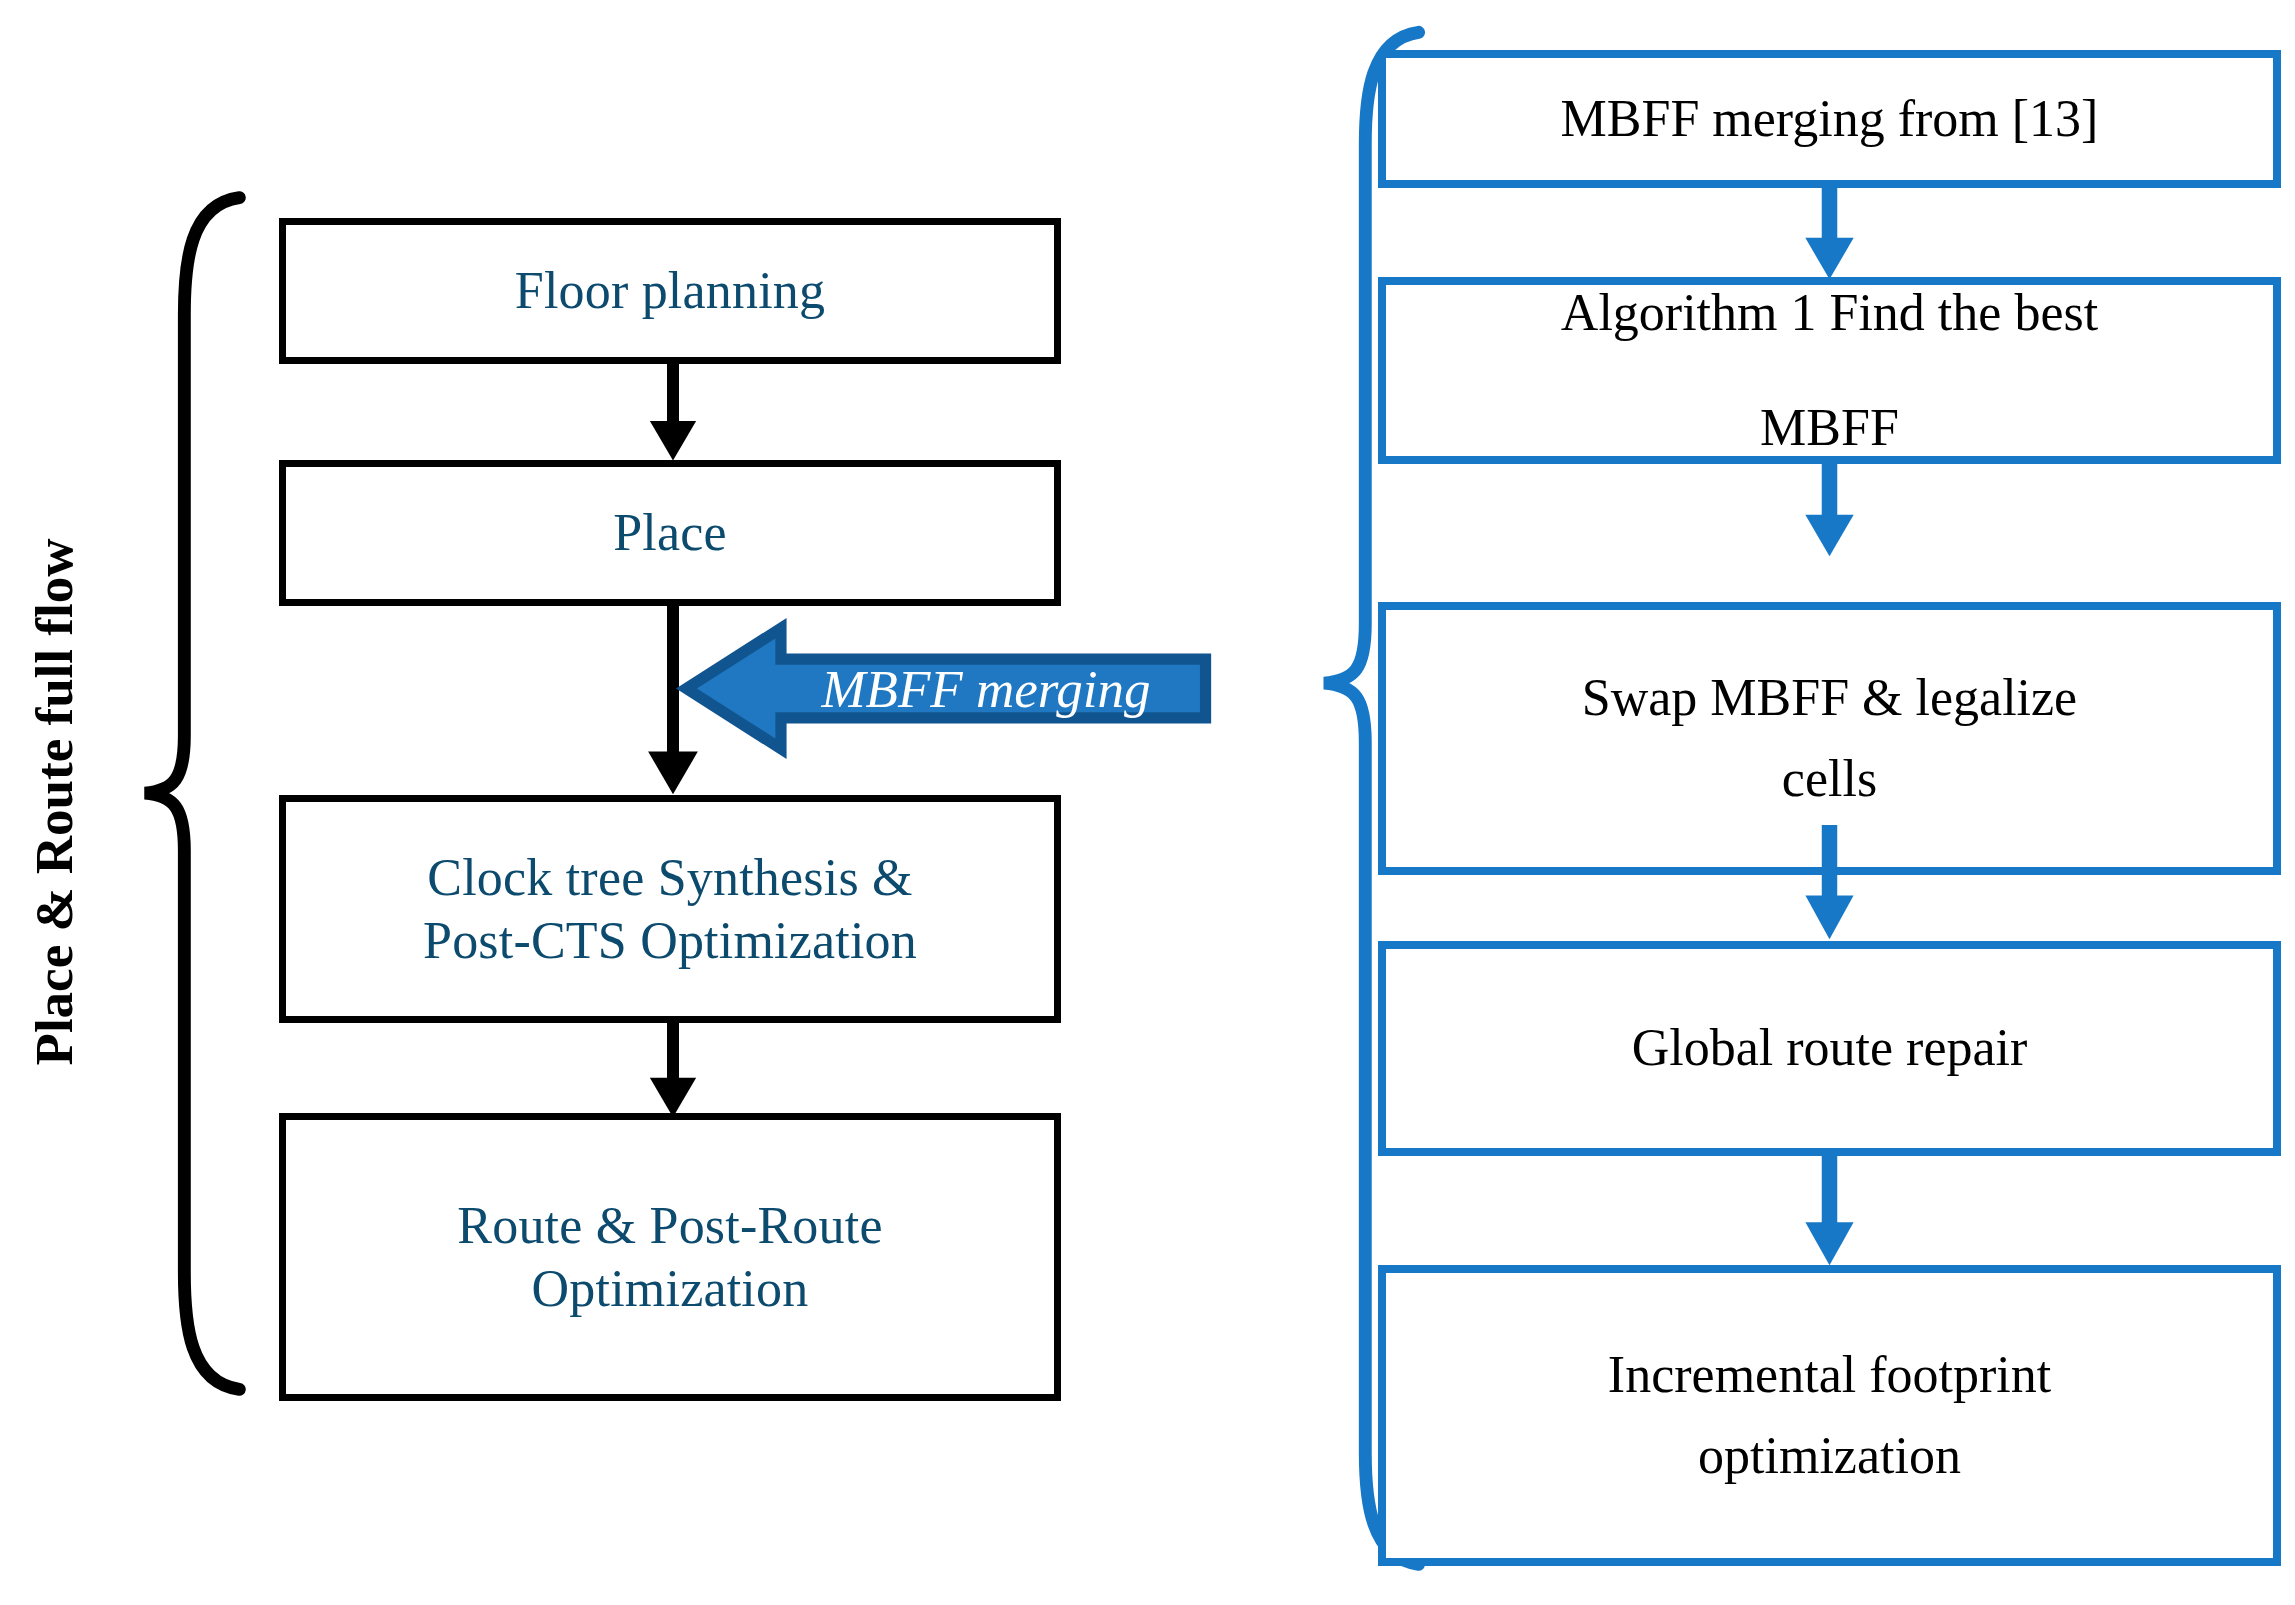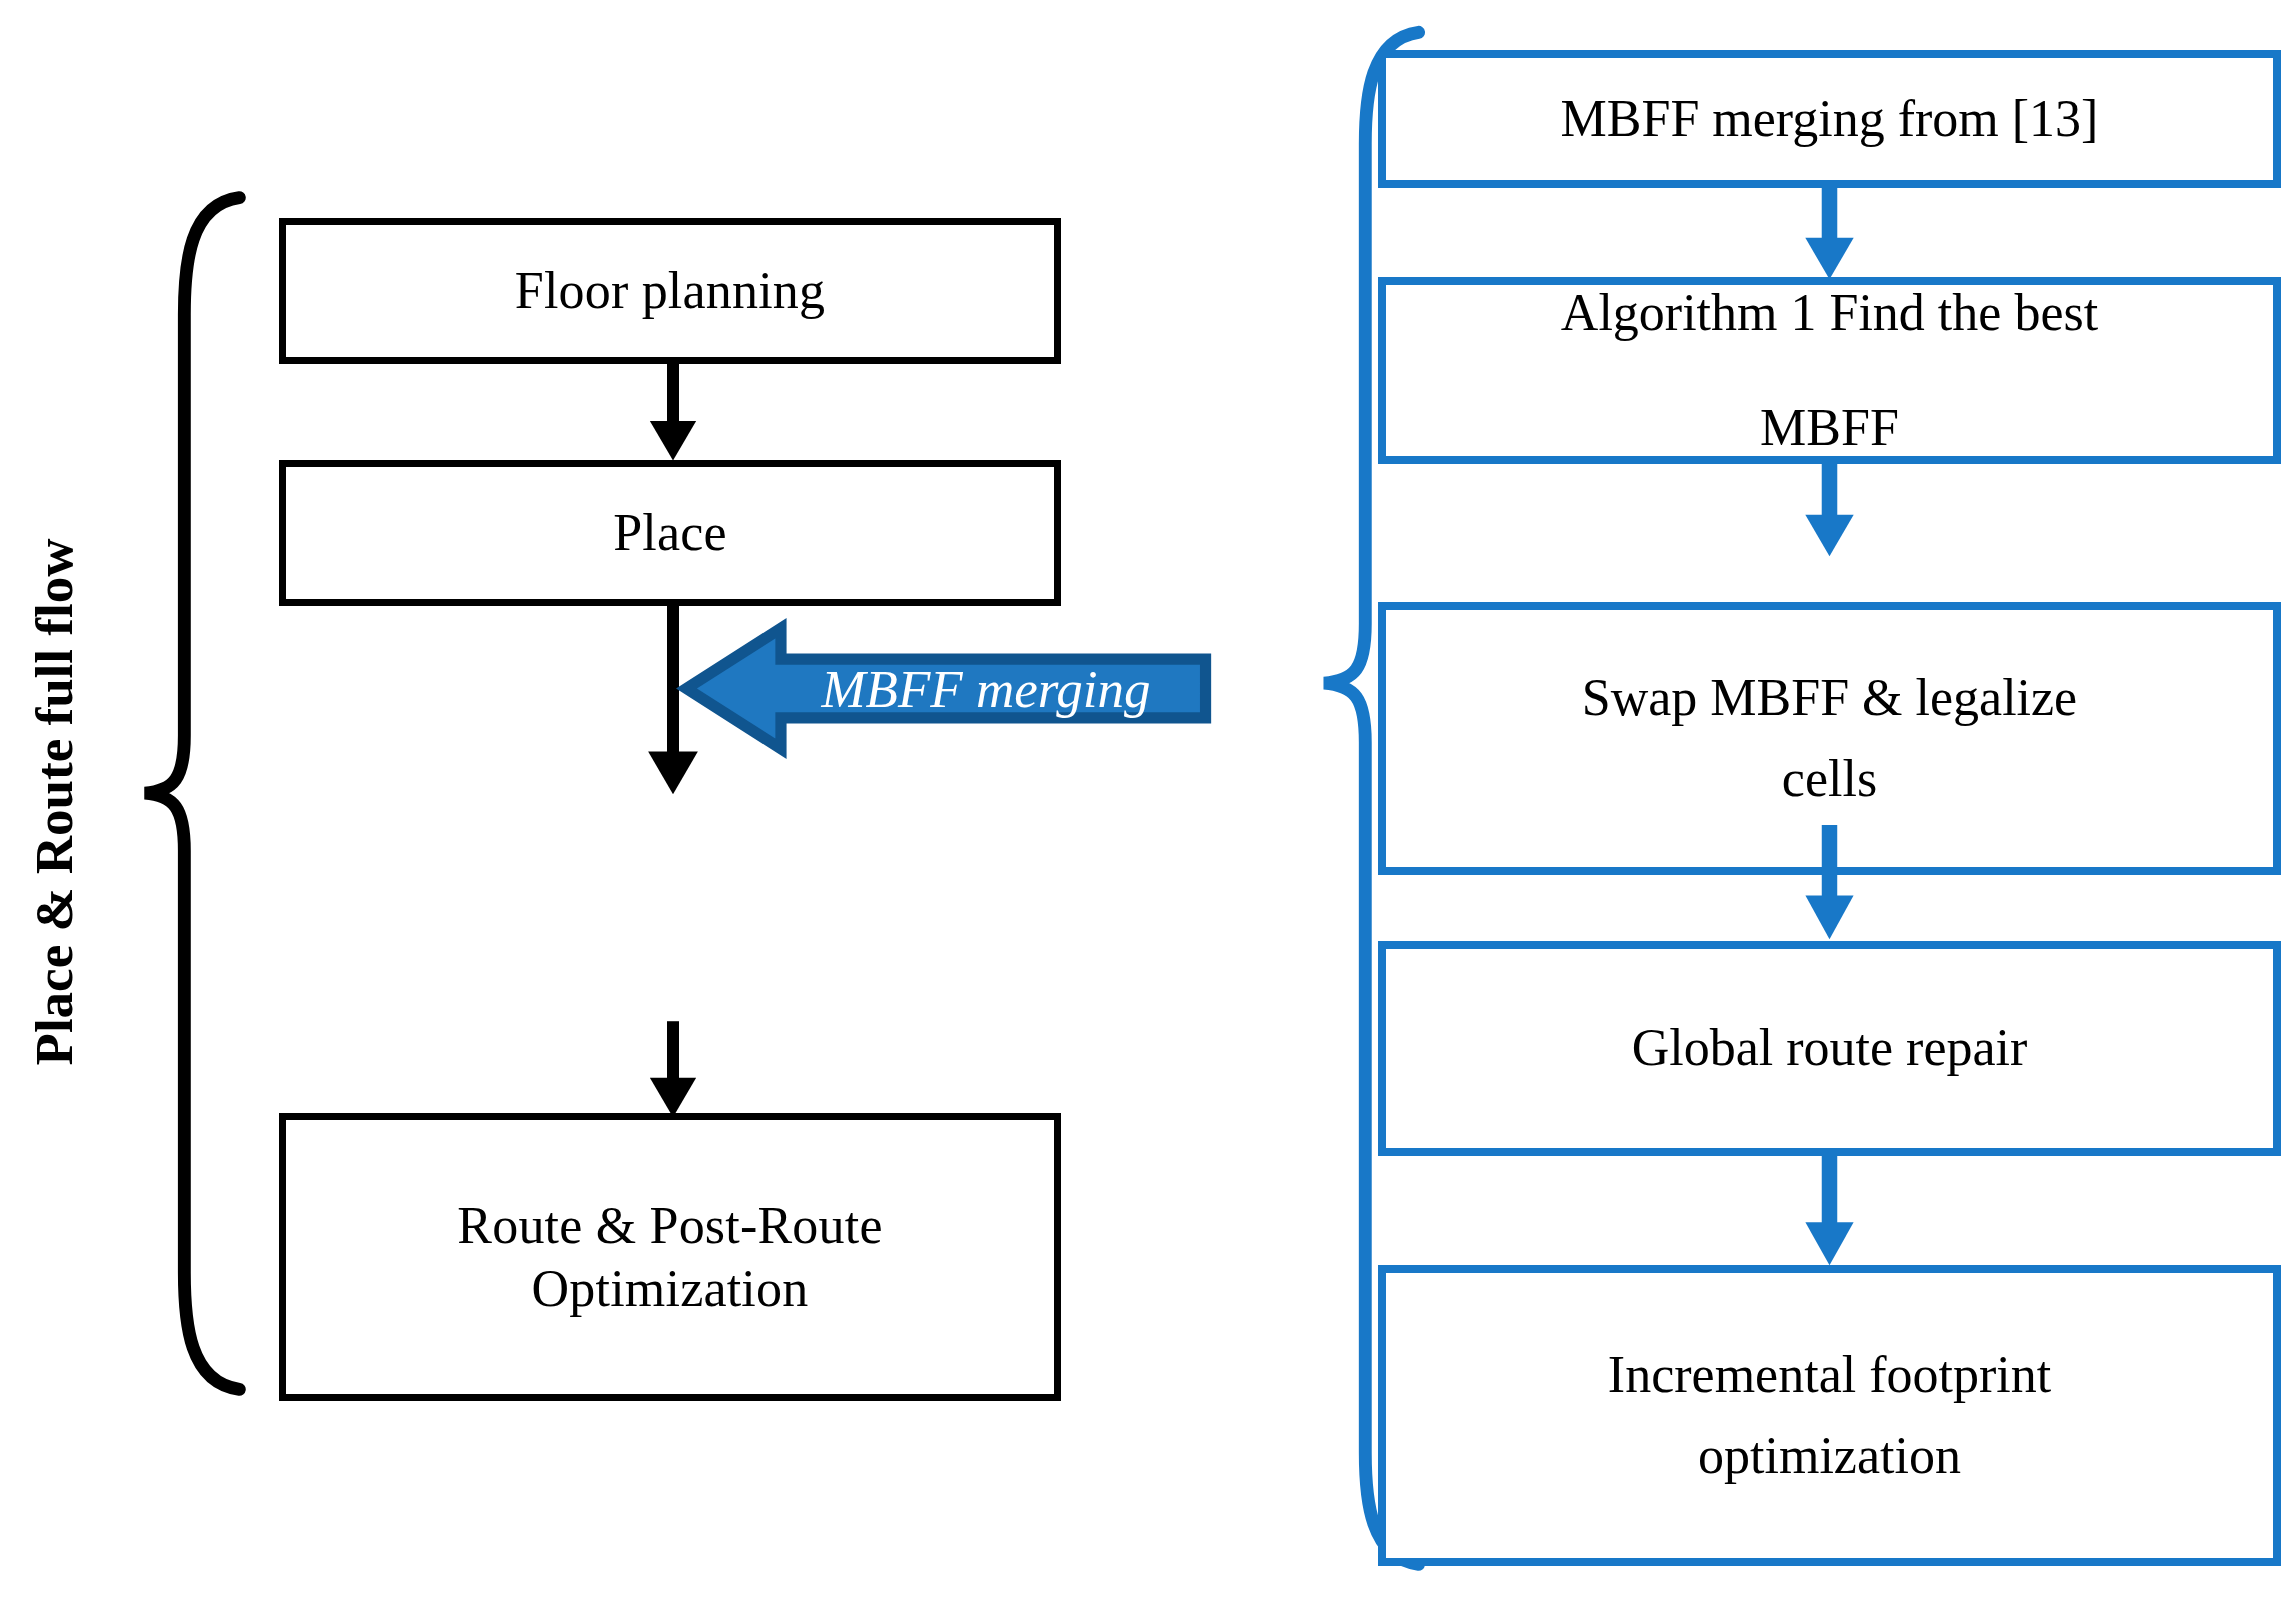--- a/index.html
+++ b/index.html
@@ -22,21 +22,21 @@
   
   .blk-box {
     position: absolute;
     box-sizing: border-box;
     background: #ffffff;
     border: 7.7px solid #000000;
     display: flex;
     align-items: center;
     justify-content: center;
     text-align: center;
-    color: #000000;
+    color: #0c4a6e;
     font-size: 52px;
     line-height: 1.22;
     letter-spacing: 0.2px;
     padding: 0 12px;
   }
 
   
   .blu-box {
     position: absolute;
     box-sizing: border-box;
@@ -122,20 +122,24 @@
 
   <div class="blk-box" style="left:279px; top:460px; width:782px; height:146px;">
     <span>Place</span>
   </div>
 
   <svg class="abs" style="left:643px; top:604px; width:60px; height:193px;" viewBox="0 0 70 225">
     <line x1="35" y1="0" x2="35" y2="182" stroke="#000000" stroke-width="14"></line>
     <polygon points="35,222 6,172 64,172" fill="#000000"></polygon>
   </svg>
 
+  <div class="blk-box" style="left:279px; top:795px; width:782px; height:228px; flex-direction:column;">
+    <span>Clock tree Synthesis &amp;</span>
+    <span>Post-CTS Optimization</span>
+  </div>
 
   <svg class="abs" style="left:643px; top:1021px; width:60px; height:99px;" viewBox="0 0 70 115">
     <line x1="35" y1="0" x2="35" y2="74" stroke="#000000" stroke-width="14"></line>
     <polygon points="35,112 8,66 62,66" fill="#000000"></polygon>
   </svg>
 
   <div class="blk-box" style="left:279px; top:1113px; width:782px; height:288px; flex-direction:column;">
     <span>Route &amp; Post-Route</span>
     <span>Optimization</span>
   </div>

